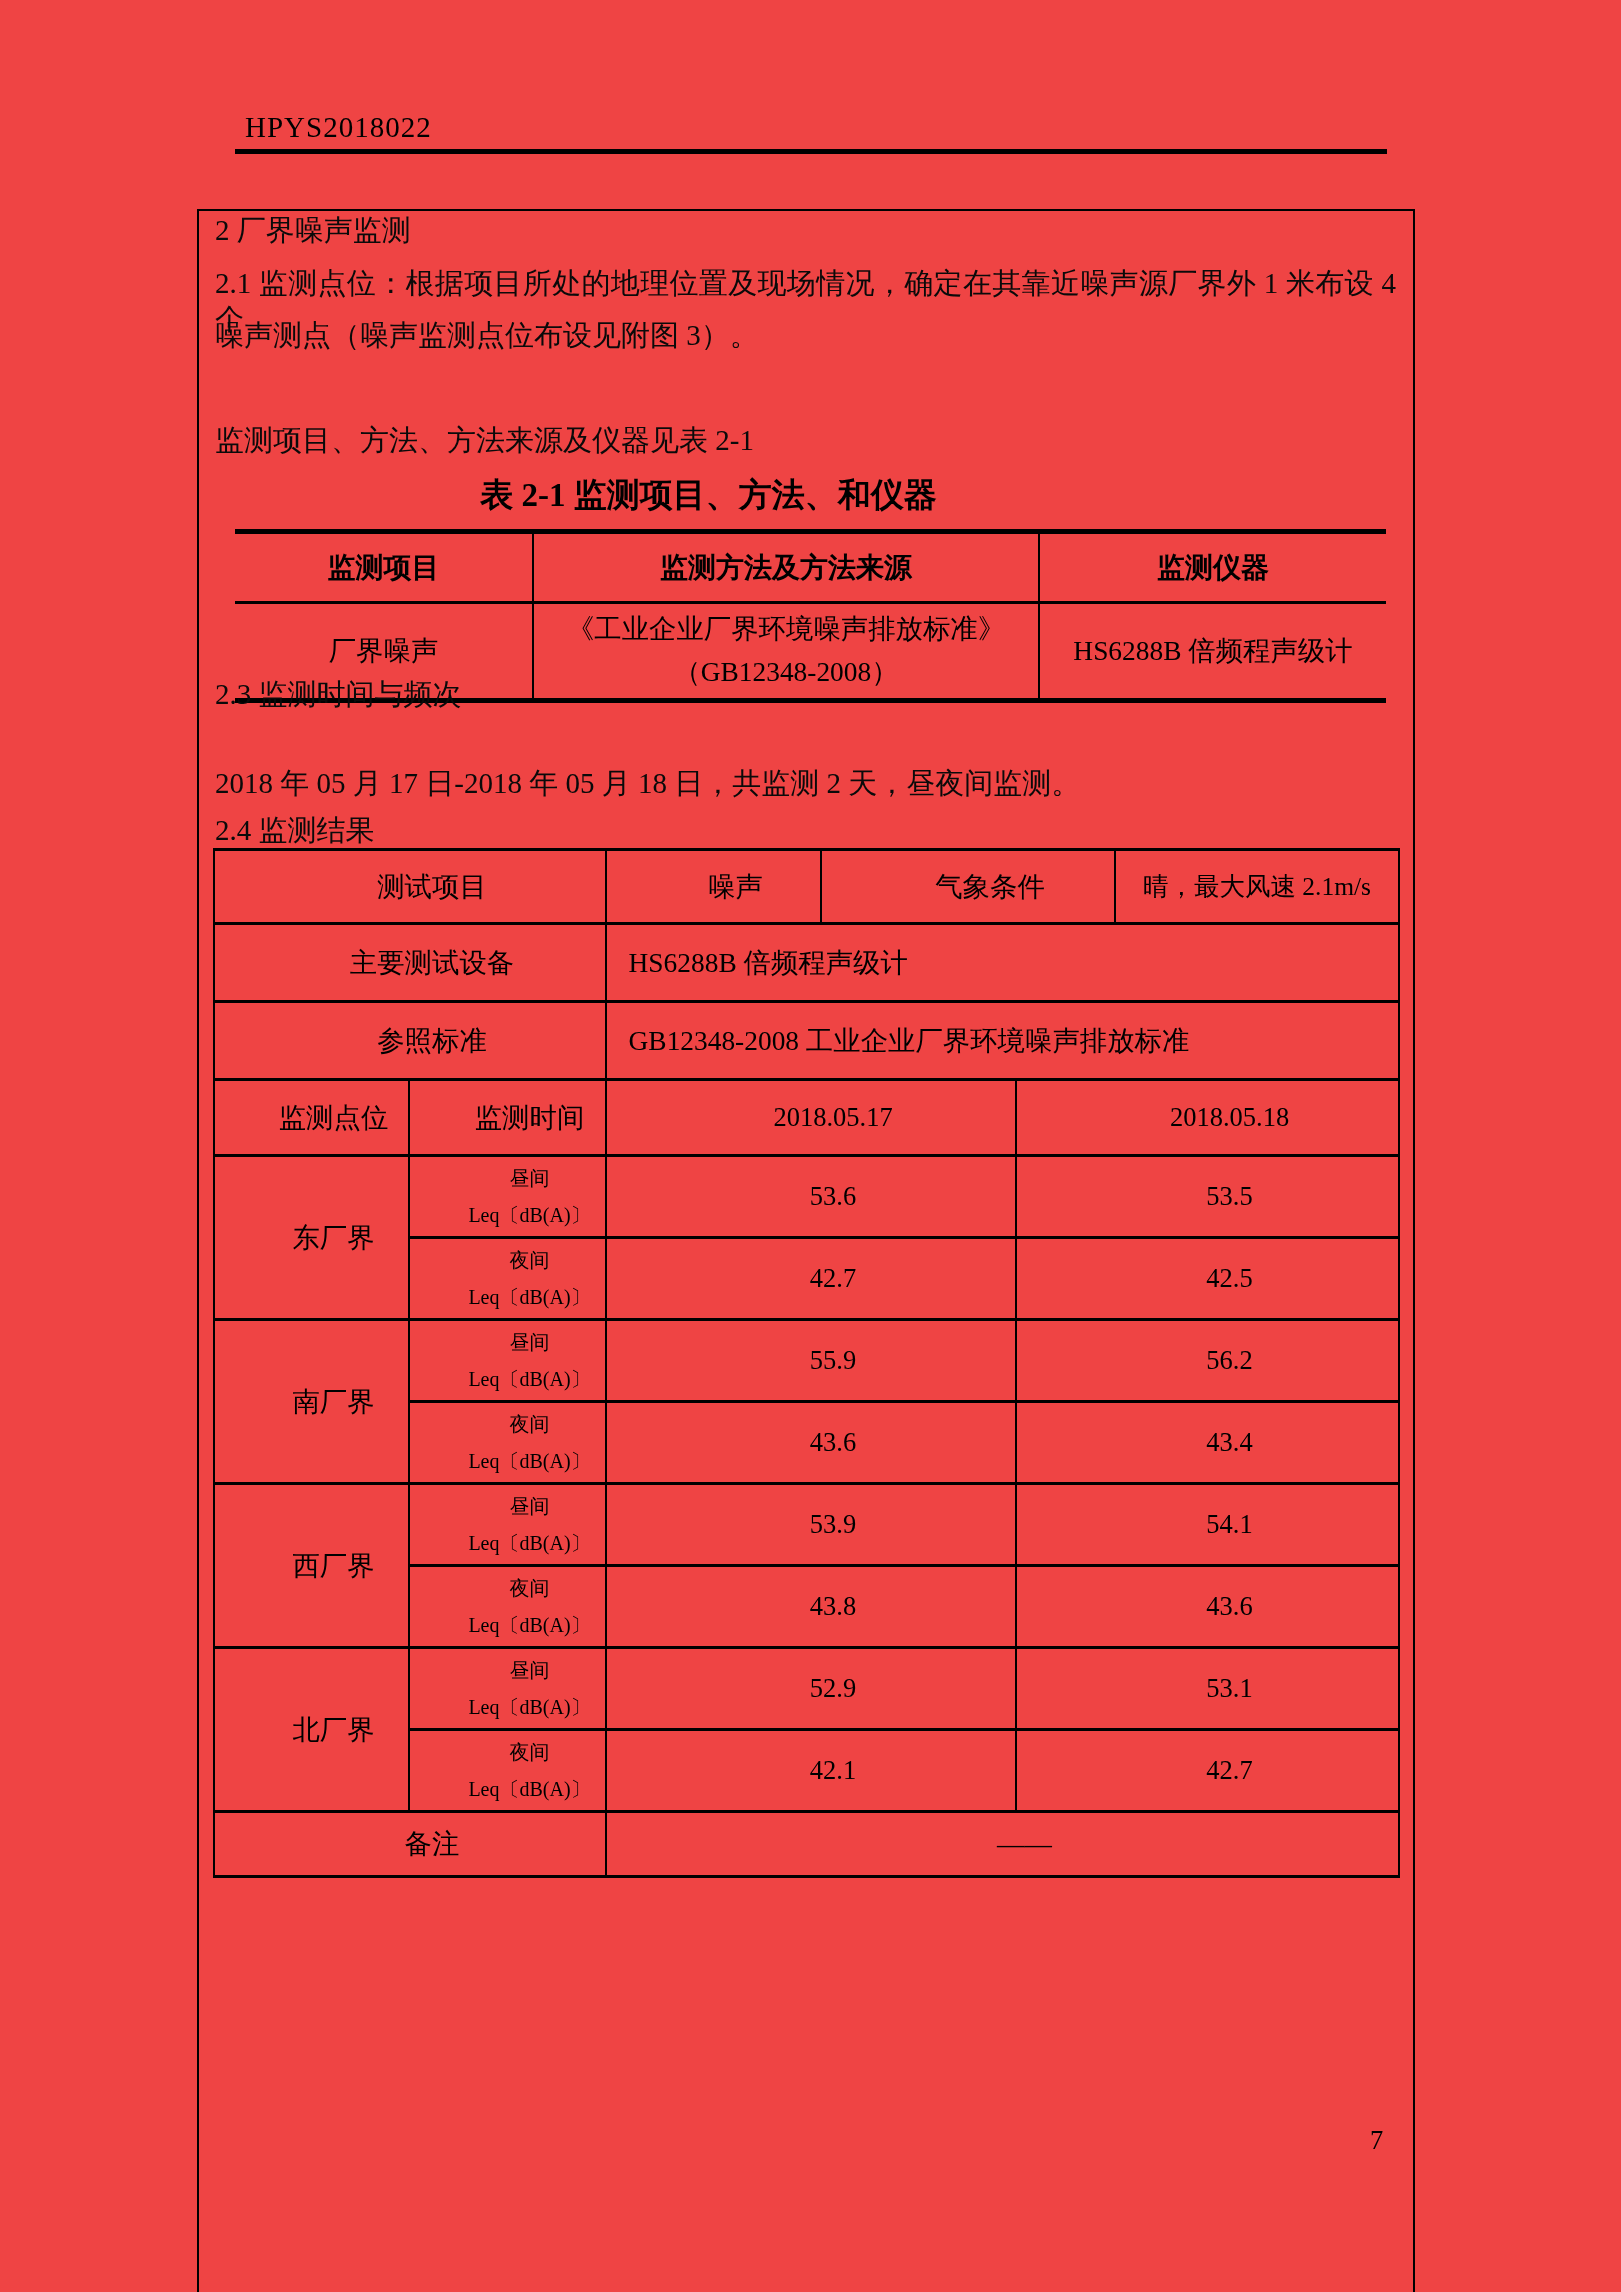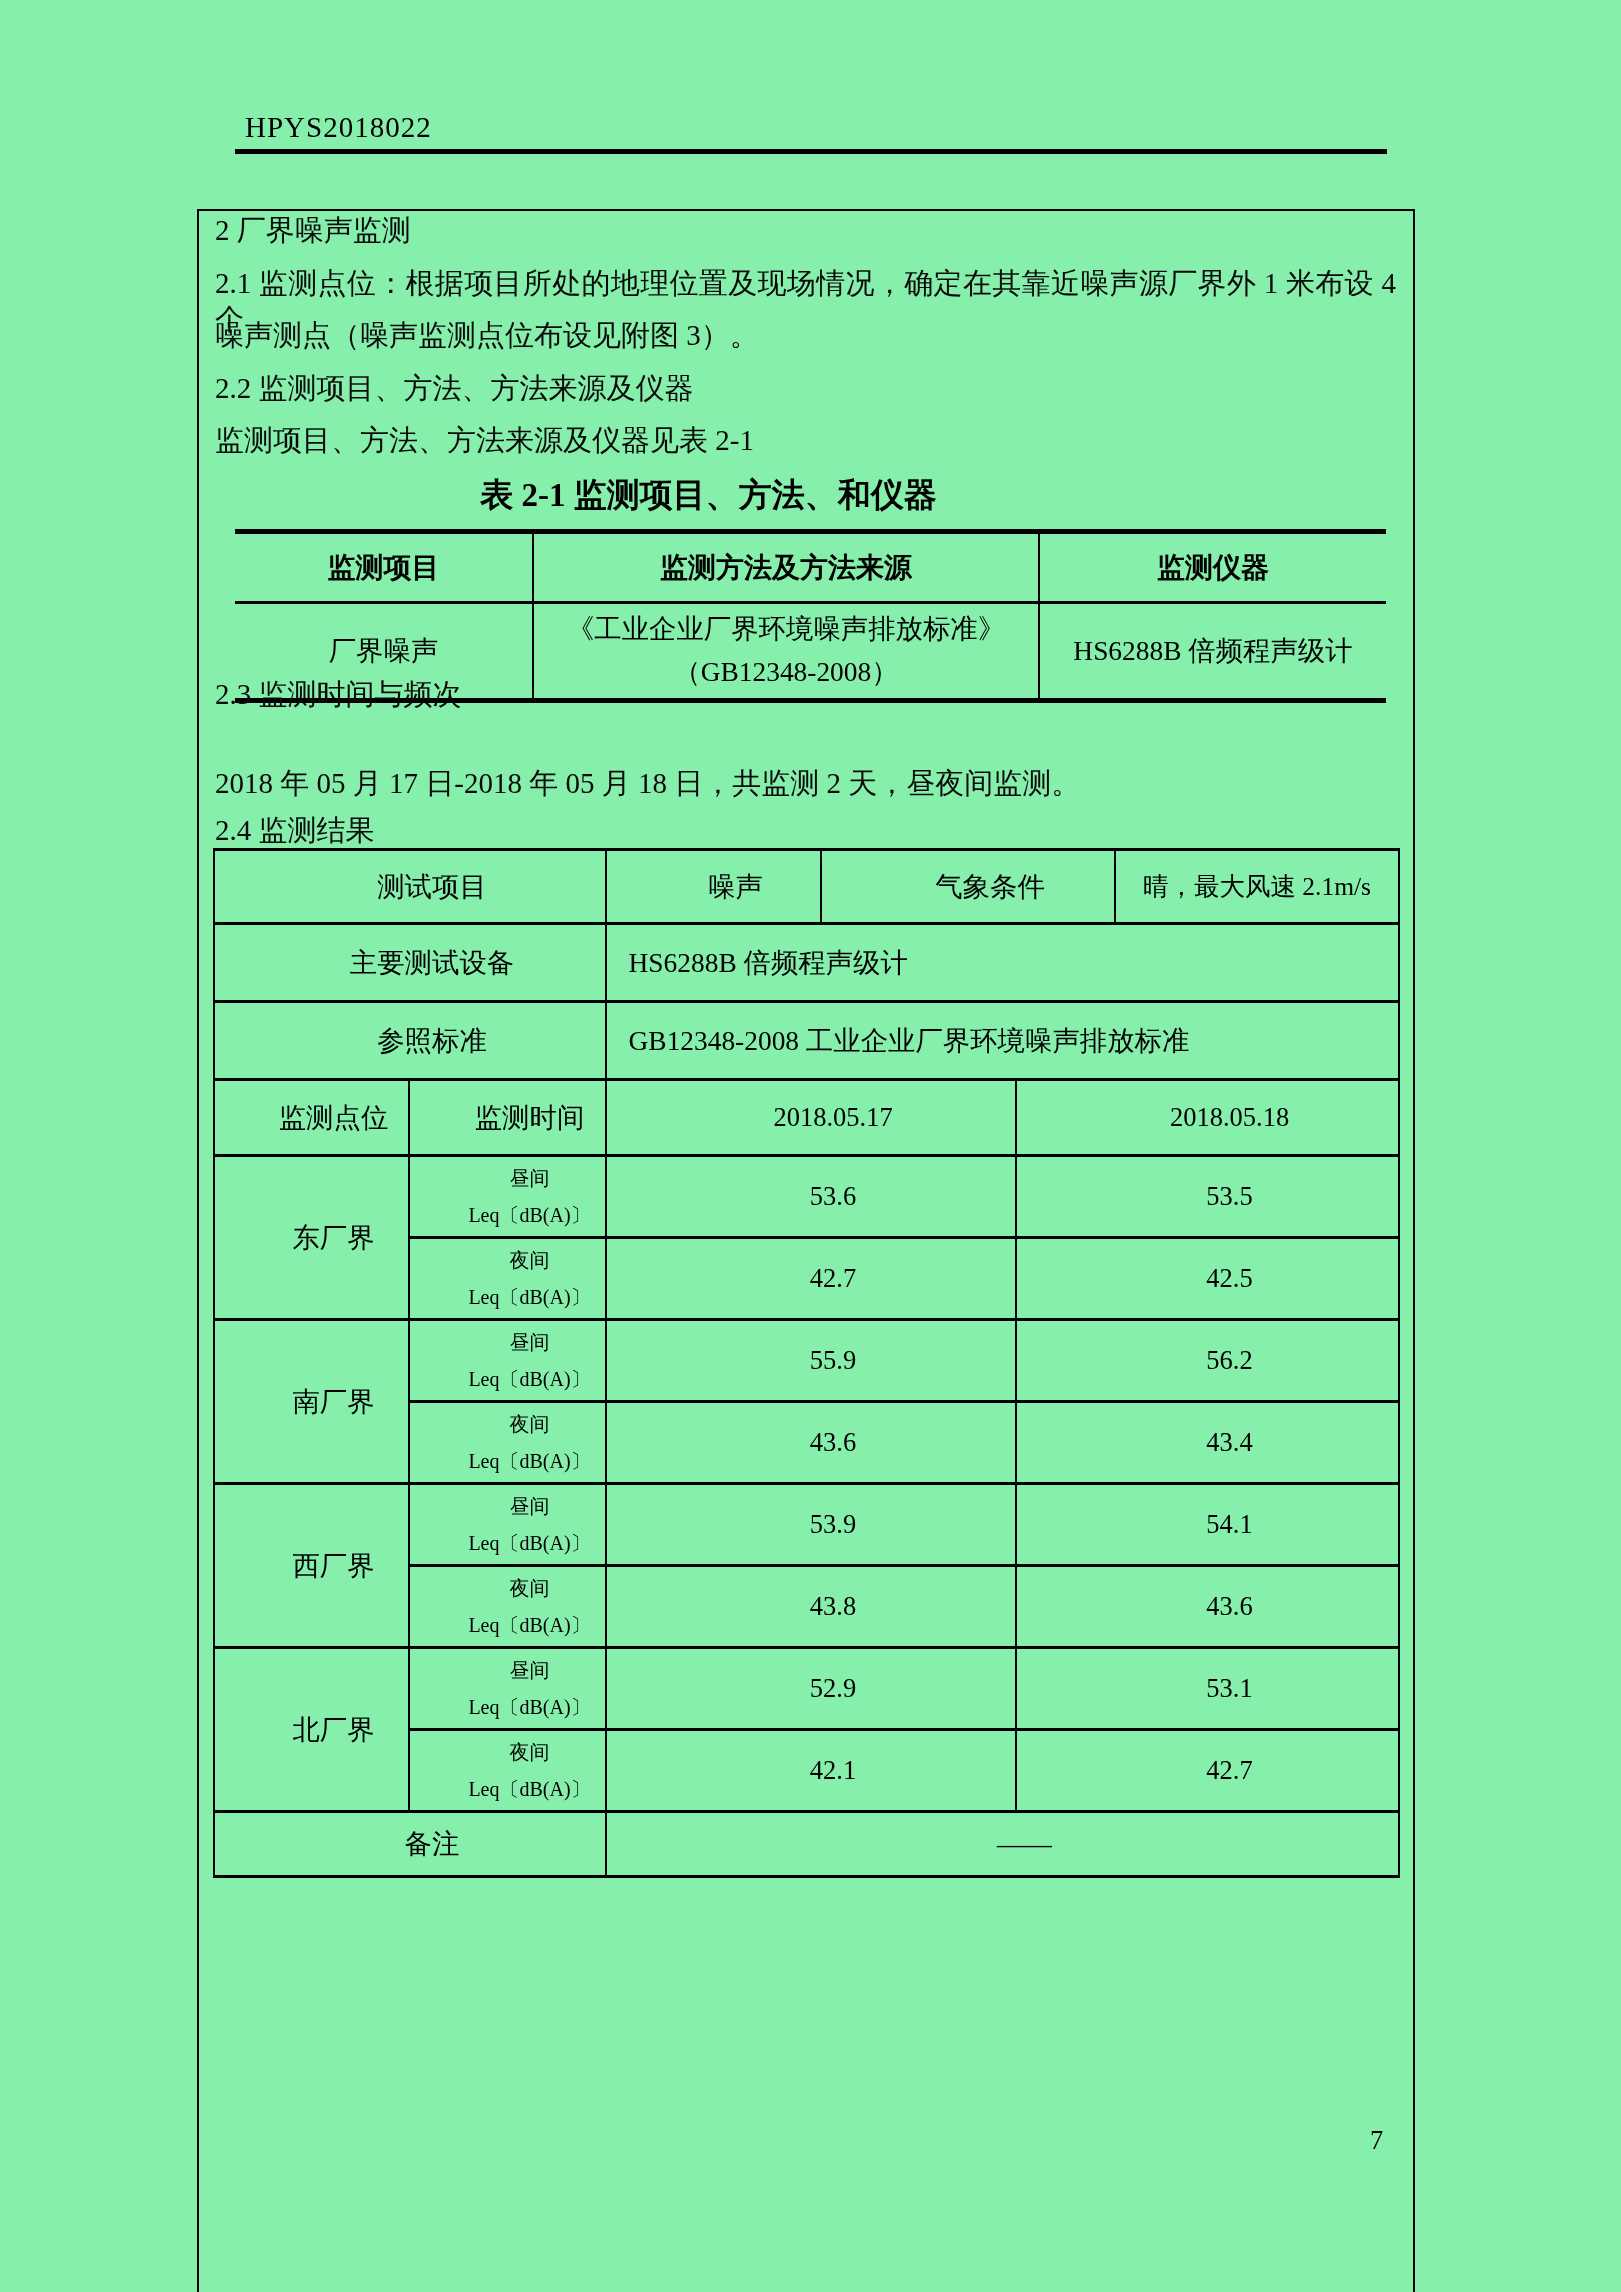--- a/index.html
+++ b/index.html
@@ -1,21 +1,21 @@
 <!DOCTYPE html>
 <html><head>
 <meta charset="utf-8">
 <style>
   * { margin: 0; padding: 0; box-sizing: border-box; }
   html, body { background: #e8e8e8; }
   .page {
     position: relative;
     width: 1621px;
     height: 2293px;
-    background: #86efac;
+    background: #ef4444;
     margin: 0 auto;
     overflow: hidden;
     font-family: "Liberation Serif", "DejaVu Serif", serif;
     color: #000;
   }
   .abs { position: absolute; }
 
   
   .header-code {
     left: 245px; top: 110px;
@@ -122,21 +122,20 @@
 <div class="page">
 
   <div class="abs header-code">HPYS2018022</div>
   <div class="abs header-rule"></div>
 
   <div class="abs content-box"></div>
 
   <div class="abs bodyline" style="top:212px">2 厂界噪声监测</div>
   <div class="abs bodyline justified" style="top:265px">2.1 监测点位：根据项目所处的地理位置及现场情况，确定在其靠近噪声源厂界外 1 米布设 4 个</div>
   <div class="abs bodyline" style="top:317px">噪声测点（噪声监测点位布设见附图 3）。</div>
-  <div class="abs bodyline" style="top:370px">2.2 监测项目、方法、方法来源及仪器</div>
   <div class="abs bodyline" style="top:422px">监测项目、方法、方法来源及仪器见表 2-1</div>
 
   <div class="abs t1-caption">表 2-1 监测项目、方法、和仪器</div>
 
   <table class="abs t1">
     <colgroup>
       <col style="width:298px">
       <col style="width:506px">
       <col style="width:347px">
     </colgroup>

